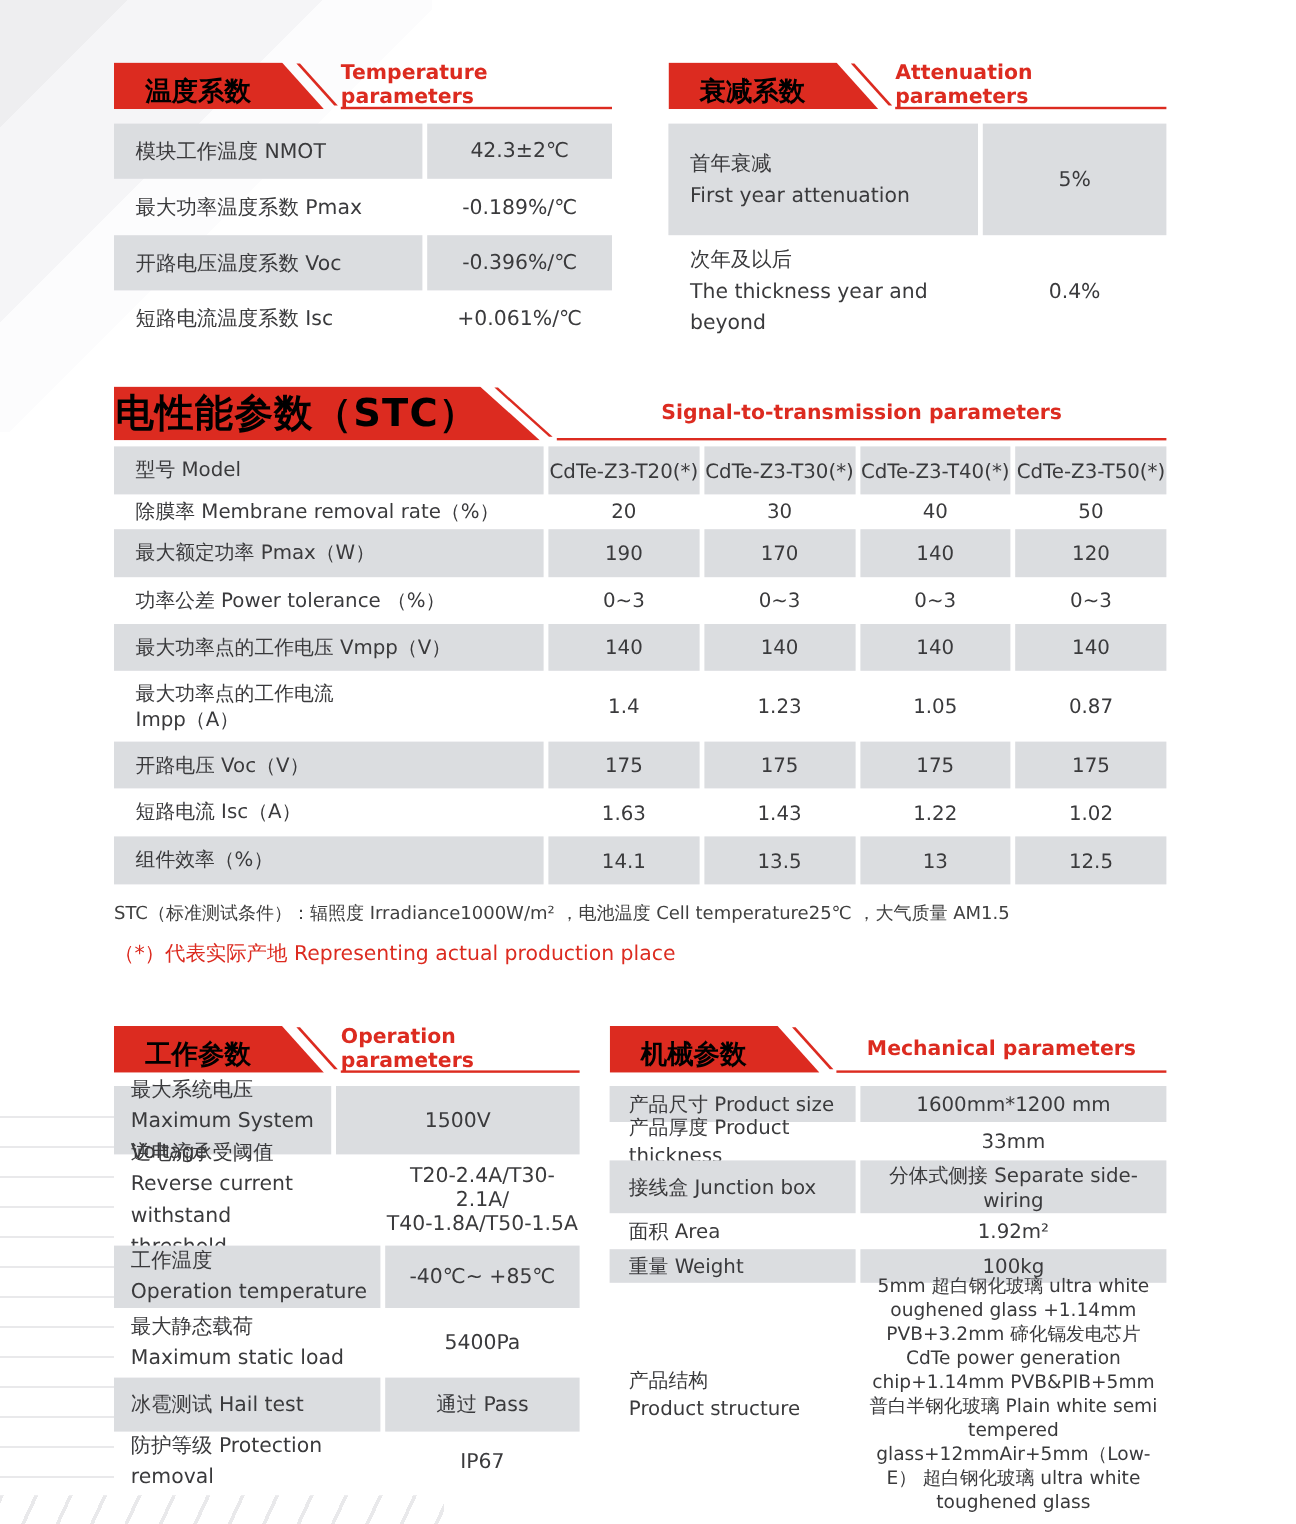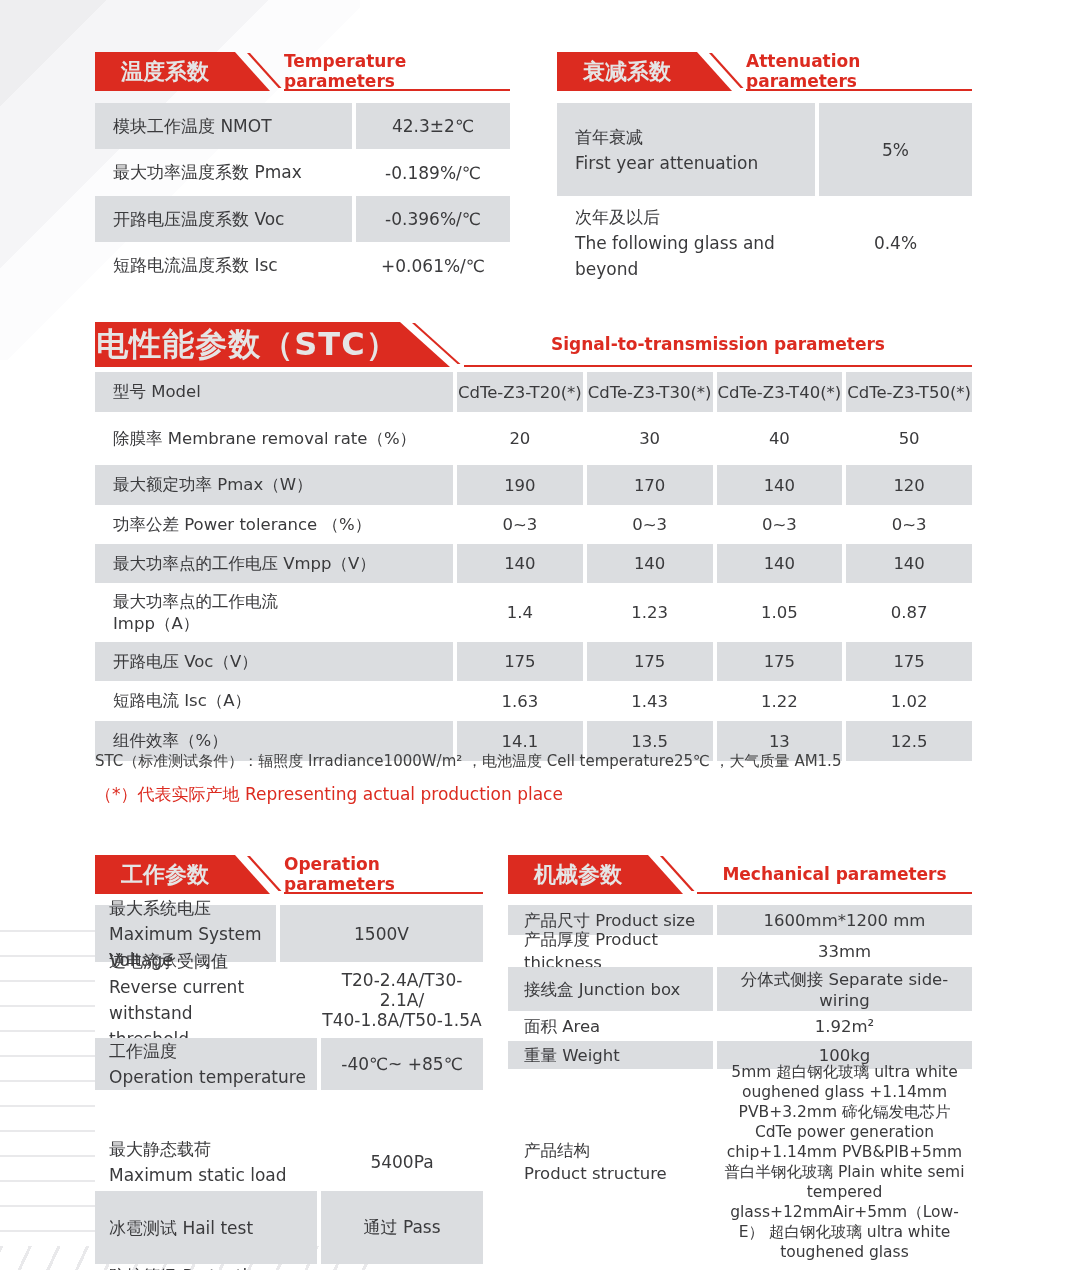--- a/index.html
+++ b/index.html
@@ -12,22 +12,22 @@
   .decor-tl{position:absolute;top:0;left:0;width:360px;height:360px;
     background:linear-gradient(135deg,#eeeef0 0 75px,#f5f5f7 75px 190px,#fcfcfd 190px 260px,#ffffff 260px);}
   .decor-lines{position:absolute;left:0;top:930px;width:95px;height:320px;
     background:repeating-linear-gradient(to bottom,#e9e9eb 0 2px,transparent 2px 25px);}
   .decor-bl{position:absolute;left:0;top:1246px;width:370px;height:24px;
     background:repeating-linear-gradient(115deg,#e9e9eb 0 3px,transparent 3px 26px);}
   
   .banner{position:absolute;}
   .banner-red{position:absolute;left:0;top:0;height:100%;width:calc(var(--redw) + var(--slant));
     background:var(--red);clip-path:polygon(0 0,calc(100% - var(--slant)) 0,100% 100%,0 100%);
-    display:flex;align-items:center;justify-content:center;padding-right:var(--slant);box-sizing:border-box;
-    color:#e5e5e5;font-weight:bold;}
+    display:flex;align-items:flex-end;justify-content:center;padding-right:var(--slant);box-sizing:border-box;
+    color:#000000;font-weight:bold;}
   .banner-diag{position:absolute;top:1px;height:calc(100% - 4px);width:3px;background:var(--red);
     left:calc(var(--redw) + 12px);transform:skewX(var(--skew));transform-origin:top left;}
   .banner-underline{position:absolute;bottom:0;height:2px;background:var(--red);
     left:calc(var(--redw) + var(--slant) + 14px);right:0;}
   .banner-en{position:absolute;top:0;bottom:2px;left:calc(var(--redw) + var(--slant) + 14px);right:0;
     display:flex;align-items:center;justify-content:center;color:var(--red);font-weight:bold;font-size:17px;}
   
   .tbl{position:absolute;display:flex;flex-direction:column;}
   .row{display:flex;gap:4px;}
   .row.shaded .cell{background:var(--shade);}
@@ -101,21 +101,21 @@
       <div class="row shaded" style="height: 93px;">
         <div class="cell label" style="width: 258px;">
           <div>首年衰减</div>
           <div>First year attenuation</div>
         </div>
         <div class="cell value">5%</div>
       </div>
       <div class="row" style="height: 93px;">
         <div class="cell label" style="width: 258px;">
           <div>次年及以后</div>
-          <div>The following glass and beyond</div>
+          <div>The thickness year and beyond</div>
         </div>
         <div class="cell value">0.4%</div>
       </div>
     </div>
 
   <div class="banner" style="left:95px;top:322px;width:877px;height:45px;--redw:305px;--slant:50px;--skew:48deg;">
     <div class="banner-red">
       <span style="font-size:32px;letter-spacing:1px;">电性能参数（STC）</span>
     </div>
     <div class="banner-diag"></div>
@@ -125,21 +125,21 @@
   <div id="tbl-stc" class="tbl" style="left:95px;top:372px;width:877px;">
       <div class="row shaded" style="height: 40px;">
         <div class="cell label" style="width: 358px;">
           <div>型号 Model</div>
         </div>
         <div class="cell value">CdTe-Z3-T20(*)</div>
         <div class="cell value">CdTe-Z3-T30(*)</div>
         <div class="cell value">CdTe-Z3-T40(*)</div>
         <div class="cell value">CdTe-Z3-T50(*)</div>
       </div>
-      <div class="row" style="height: 53px; justify-content: center;">
+      <div class="row" style="height: 29px; justify-content: center;">
         <div class="cell label" style="width: 358px;">
           <div>除膜率 Membrane removal rate（%）</div>
         </div>
         <div class="cell value">20</div>
         <div class="cell value">30</div>
         <div class="cell value">40</div>
         <div class="cell value">50</div>
       </div>
       <div class="row shaded" style="height: 40px;">
         <div class="cell label" style="width: 358px;">
@@ -237,28 +237,28 @@
           <div>T40-1.8A/T50-1.5A</div>
         </div>
       </div>
       <div class="row shaded" style="height: 52px;">
         <div class="cell label" style="width: 222px; padding-left: 14px;">
           <div>工作温度</div>
           <div>Operation temperature</div>
         </div>
         <div class="cell value">-40℃~ +85℃</div>
       </div>
-      <div class="row" style="height: 58px; margin-top: 43px;">
+      <div class="row" style="height: 58px;">
         <div class="cell label" style="width: 222px; padding-left: 14px;">
           <div>最大静态载荷</div>
           <div>Maximum static load</div>
         </div>
         <div class="cell value">5400Pa</div>
       </div>
-      <div class="row shaded" style="height: 73px;">
+      <div class="row shaded" style="height: 45px;">
         <div class="cell label" style="width: 222px; padding-left: 14px;">
           <div>冰雹测试 Hail test</div>
         </div>
         <div class="cell value">通过 Pass</div>
       </div>
       <div class="row" style="height: 50px;">
         <div class="cell label" style="width: 222px; padding-left: 14px;">
           <div>防护等级 Protection removal</div>
         </div>
         <div class="cell value">IP67</div>

